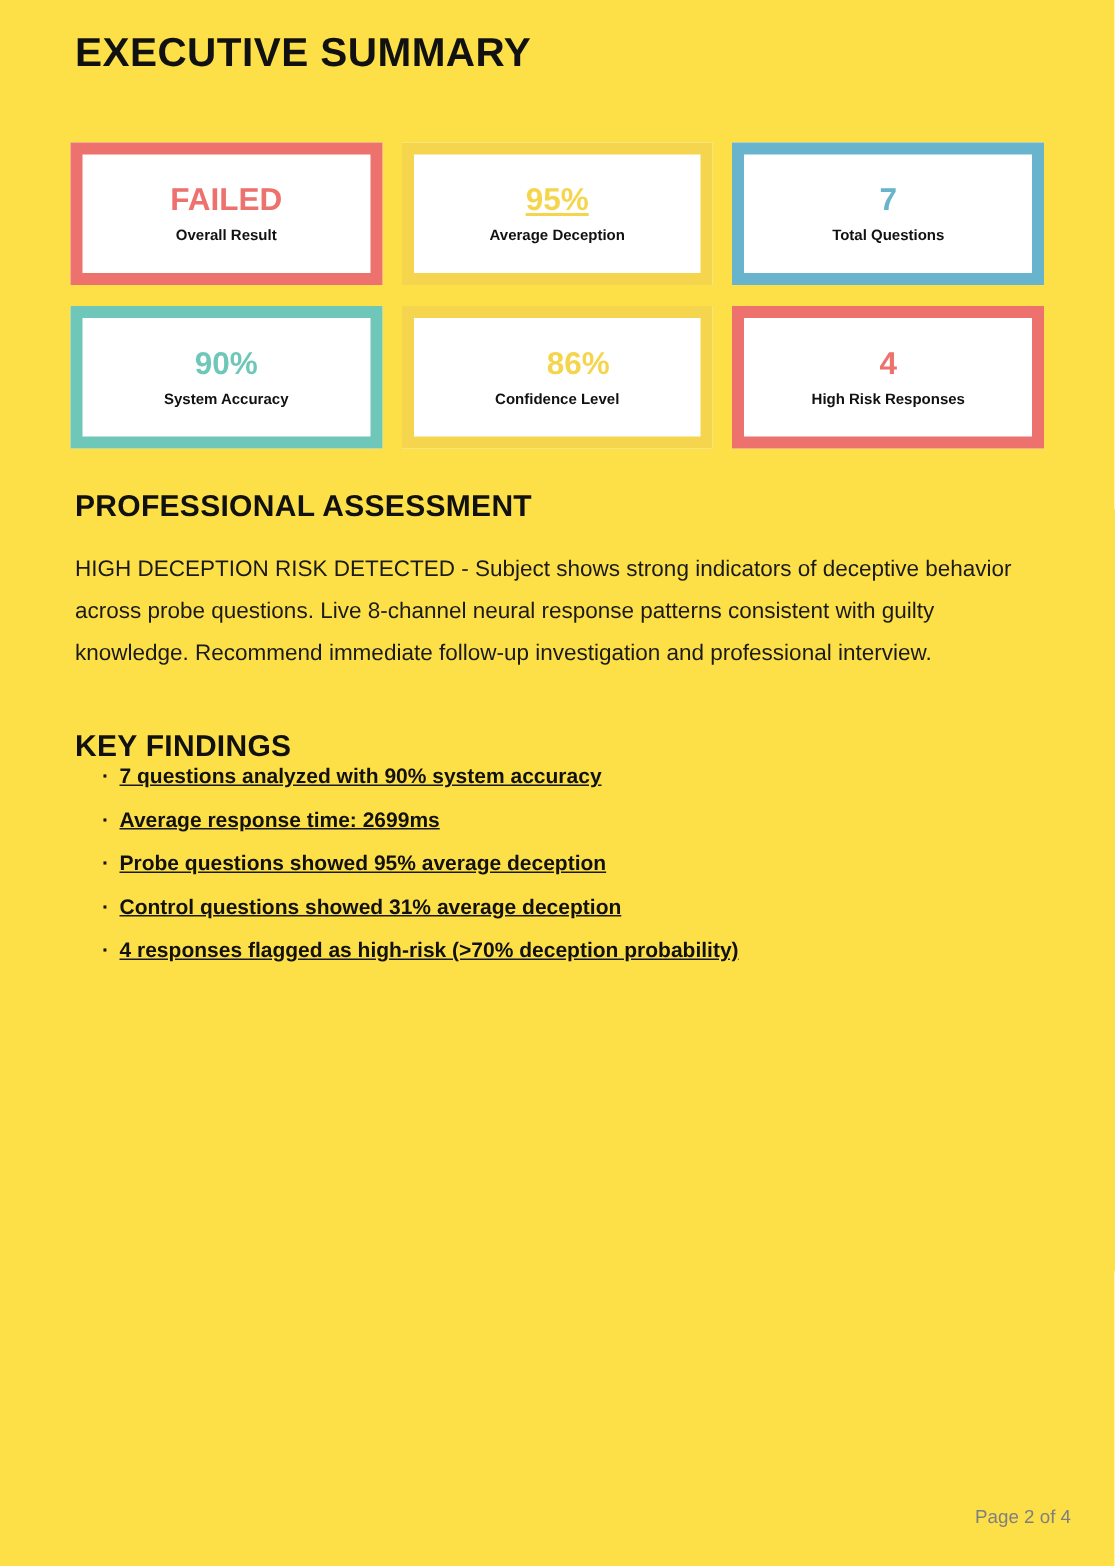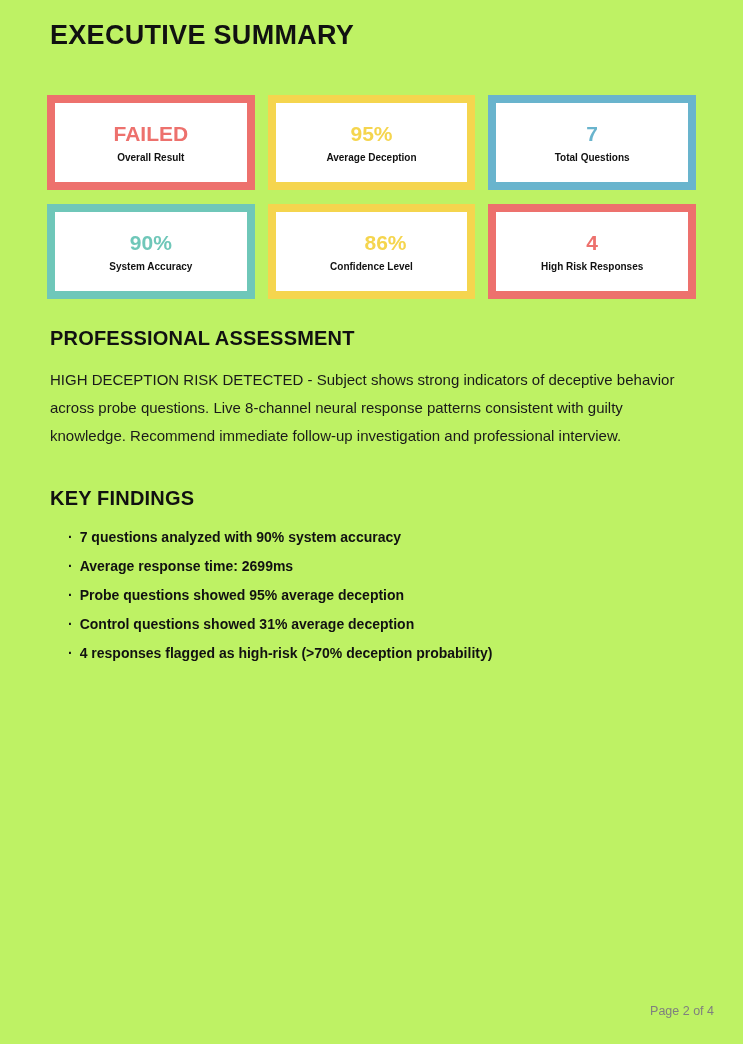--- a/index.html
+++ b/index.html
@@ -6,21 +6,21 @@
   html, body { background: #ffffff; }
   body {
     width: 743px; height: 1044px;
     font-family: "Liberation Sans", sans-serif;
     color: #1a1a1a;
     position: relative;
     overflow: hidden;
   }
   .page {
     width: 743px; height: 1044px;
-    background: #bef264;
+    background: #fde047;
     position: relative;
     padding: 20px 47px 0 47px;
   }
   .page-title {
     font-size: 27px;
     font-weight: bold;
     letter-spacing: 0.3px;
     margin-left: 3px;
     color: #111111;
   }
@@ -66,22 +66,22 @@
     margin-top: 16px;
     margin-left: 3px;
     width: 650px;
     font-size: 15px;
     line-height: 28px;
     color: #1a1a1a;
   }
   .findings-heading { margin-top: 37px; }
   .findings-list {
     list-style: none;
-    margin-top: 20px;
     margin-left: 21px;
+    text-decoration: underline;
   }
   .findings-list li {
     font-size: 14px;
     font-weight: bold;
     color: #111111;
     margin-bottom: 15px;
     line-height: 14px;
   }
   .bullet-dot {
     display: inline-block;
@@ -104,21 +104,21 @@
   <h1 class="page-title">EXECUTIVE SUMMARY</h1>
 
   <div class="cards-grid">
 
     <div class="stat-card" style="border-color: rgb(237, 113, 109);">
       <div class="card-value" style="color: rgb(237, 113, 109);">FAILED</div>
       <div class="card-label">Overall Result</div>
     </div>
 
     <div class="stat-card" style="border-color: rgb(245, 213, 78);">
-      <div class="card-value" style="color: rgb(245, 213, 78);">95%</div>
+      <div class="card-value" style="color: rgb(245, 213, 78); text-decoration: underline;">95%</div>
       <div class="card-label">Average Deception</div>
     </div>
 
     <div class="stat-card" style="border-color: rgb(105, 180, 205);">
       <div class="card-value" style="color: rgb(105, 180, 205);">7</div>
       <div class="card-label">Total Questions</div>
     </div>
 
     <div class="stat-card" style="border-color: rgb(111, 199, 185);">
       <div class="card-value" style="color: rgb(111, 199, 185);">90%</div>

